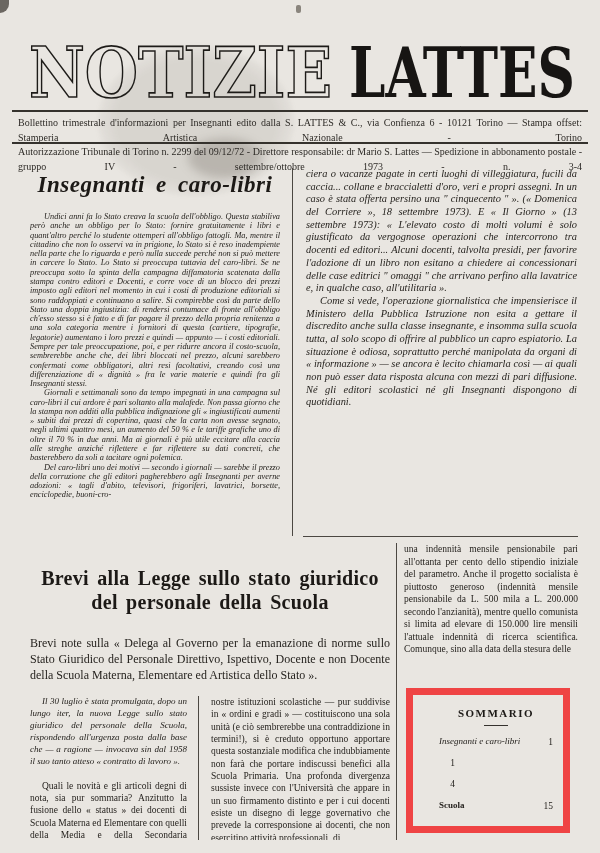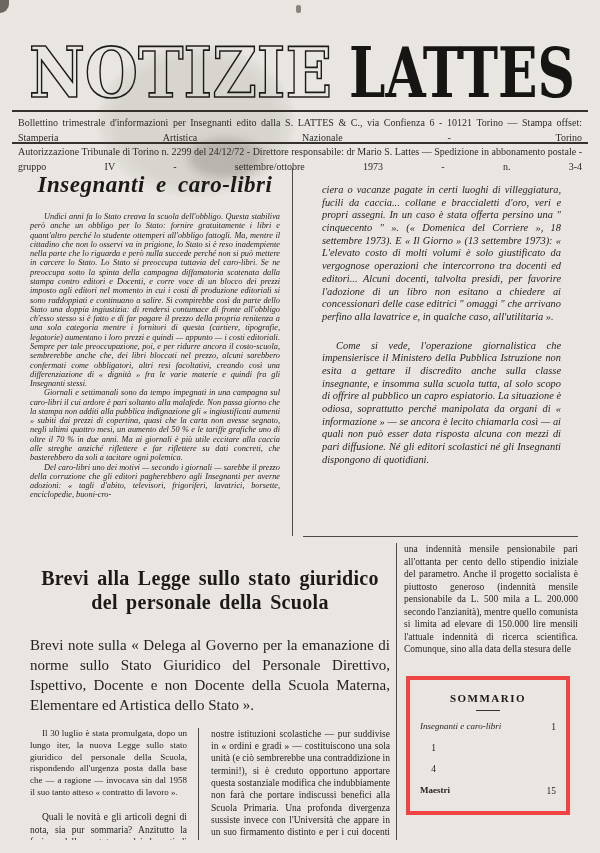--- a/index.html
+++ b/index.html
@@ -29,42 +29,42 @@
   .colophon div{text-align:justify;text-align-last:justify;}
 
   
   .a1{position:absolute;left:30px;top:168px;width:547px;height:368px;display:grid;
       grid-template-columns:262px 1fr;overflow:hidden;z-index:1;}
   .a1-left{padding-right:12px;}
   .a1-right{border-left:1px solid #4b4742;padding-left:13px;}
   .a1-title{font-size:23px;font-weight:bold;font-style:italic;text-align:center;
       letter-spacing:.5px;word-spacing:5px;margin:4px 0 14px 0;color:#1c1916;}
   .a1-left p{margin:0;font-style:italic;font-size:8.3px;line-height:1.12;text-align:justify;text-indent:14px;}
-  .a1-right p{margin:16px;font-style:italic;font-size:10.4px;line-height:1.22;text-align:justify;text-indent:14px;}
+  .a1-right p{margin:0;font-style:italic;font-size:10.4px;line-height:1.22;text-align:justify;text-indent:14px;}
   .a1-right p.cont{text-indent:0;}
 
   .rule-right{position:absolute;left:303px;top:536px;width:275px;height:1px;background:#4b4742;z-index:1;}
   .vrule-3{position:absolute;left:396px;top:543px;width:1px;height:299px;background:#4b4742;z-index:1;}
 
   
   .a2{position:absolute;left:30px;top:549px;width:360px;z-index:1;}
   .a2-title{font-size:20px;font-weight:bold;line-height:1.22;text-align:center;
       letter-spacing:.3px;word-spacing:3px;color:#1c1916;}
-  .a2-intro{margin:22px 0 0 0;font-size:15px;line-height:1.32;text-align:justify;}
+  .a2-intro{margin:22px 0 0 0;font-size:12px;line-height:1.32;text-align:justify;}
   .a2-cols{margin-top:12px;display:grid;grid-template-columns:168px 1fr;height:176px;overflow:hidden;}
   .a2-col1{padding-right:11px;}
   .a2-col2{border-left:1px solid #4b4742;padding-left:12px;}
-  .a2-lead{margin:0;font-size:9px;line-height:1.33;text-align:justify;text-indent:12px;}
+  .a2-lead{margin:0;font-style:italic;font-size:9px;line-height:1.33;text-align:justify;text-indent:12px;}
   .a2-col1 .roman{margin:12px 0 0 0;font-size:9.5px;line-height:1.3;text-align:justify;text-indent:12px;}
   .a2-col2 p{margin:0;font-size:9.5px;line-height:1.3;text-align:justify;}
 
   
   .a2r{position:absolute;left:404px;top:543px;width:174px;z-index:1;}
   .a2r .roman{margin:0;font-size:9.5px;line-height:1.32;text-align:justify;}
-  .sommario{margin:20px 8px 0 2px;border:4px solid #ef4444;padding:12px 10px 14px 10px;}
+  .sommario{margin:32px 8px 0 2px;border:7px solid #ef4444;padding:12px 10px 14px 26px;}
   .sommario-title{font-size:11px;font-weight:bold;letter-spacing:1.5px;text-align:center;color:#1c1916;}
   .sommario-dash{width:24px;height:1px;background:#35322e;margin:6px auto 10px auto;}
   .toc-item{display:flex;align-items:flex-end;margin-top:9px;font-size:9px;line-height:1.3;}
   .toc-label{flex:1;padding-left:13px;text-indent:-13px;}
   .toc-item.italic .toc-label{font-style:italic;font-weight:normal;}
   .toc-item.bold .toc-label{font-weight:bold;}
   .toc-page{width:16px;text-align:right;font-size:9.5px;}
 </style>
 </head>
 <body>
@@ -82,21 +82,21 @@
     </svg>
     <svg width="229" height="62" viewBox="0 0 229 62">
       <text x="1" y="55" font-family="DejaVu Serif, Liberation Serif, serif" font-size="70" font-weight="bold" fill="#171513" textLength="226" lengthAdjust="spacingAndGlyphs">LATTES</text>
     </svg>
   </header>
 
   <div class="rule rule-1"></div>
 
   <div class="colophon">
     <div>Bollettino trimestrale d'informazioni per Insegnanti edito dalla S. LATTES &amp; C., via Confienza 6 - 10121 Torino — Stampa offset: Stamperia Artistica Nazionale - Torino</div>
-    <div>Autorizzazione Tribunale di Torino n. 2299 del 24/12/72 - Direttore responsabile: dr Mario S. Lattes — Spedizione in abbonamento postale - gruppo IV - settembre/ottobre 1973 - n. 3-4</div>
+    <div>Autorizzazione Tribunale di Torino n. 2299 del 09/12/72 - Direttore responsabile: dr Mario S. Lattes — Spedizione in abbonamento postale - gruppo IV - settembre/ottobre 1973 - n. 3-4</div>
   </div>
 
   <div class="rule rule-2"></div>
 
   <section class="a1">
     <div class="a1-left">
       <h1 class="a1-title">Insegnanti e caro-libri</h1>
       <p>Undici anni fa lo Stato creava la scuola dell'obbligo. Questa stabiliva però anche un obbligo per lo Stato: fornire gratuitamente i libri e quant'altro perché lo studente ottemperi all'obbligo fattogli. Ma, mentre il cittadino che non lo osservi va in prigione, lo Stato si è reso inadempiente nella parte che lo riguarda e però nulla succede perché non si può mettere in carcere lo Stato. Lo Stato si preoccupa tuttavia del caro-libri. Se ne preoccupa sotto la spinta della campagna diffamatoria scatenata dalla stampa contro editori e Docenti, e corre voce di un blocco dei prezzi imposto agli editori nel momento in cui i costi di produzione editoriali si sono raddoppiati e continuano a salire. Si compirebbe così da parte dello Stato una doppia ingiustizia: di rendersi contumace di fronte all'obbligo ch'esso stesso si è fatto e di far pagare il prezzo della propria renitenza a una sola categoria mentre i fornitori di questa (cartiere, tipografie, legatorie) aumentano i loro prezzi e quindi — appunto — i costi editoriali. Sempre per tale preoccupazione, poi, e per ridurre ancora il costo-scuola, sembrerebbe anche che, dei libri bloccati nel prezzo, alcuni sarebbero confermati come obbligatori, altri resi facoltativi, creando così una differenziazione di « dignità » fra le varie materie e quindi fra gli Insegnanti stessi.</p>
       <p>Giornali e settimanali sono da tempo impegnati in una campagna sul caro-libri il cui ardore è pari soltanto alla malafede. Non passa giorno che la stampa non additi alla pubblica indignazione gli « ingiustificati aumenti » subiti dai prezzi di copertina, quasi che la carta non avesse segnato, negli ultimi quattro mesi, un aumento del 50 % e le tariffe grafiche uno di oltre il 70 % in due anni. Ma ai giornali è più utile eccitare alla caccia alle streghe anziché riflettere e far riflettere su dati concreti, che basterebbero da soli a tacitare ogni polemica.</p>
       <p>Del caro-libri uno dei motivi — secondo i giornali — sarebbe il prezzo della corruzione che gli editori pagherebbero agli Insegnanti per averne adozioni: « tagli d'abito, televisori, frigoriferi, lavatrici, borsette, enciclopedie, buoni-cro-</p>
@@ -138,19 +138,19 @@
         <span class="toc-label">Insegnanti e caro-libri</span>
         <span class="toc-page">1</span>
       </div>
       <div class="toc-item bold">
         <span class="toc-page">1</span>
       </div>
       <div class="toc-item bold">
         <span class="toc-page">4</span>
       </div>
       <div class="toc-item bold">
-        <span class="toc-label">Maestri</span>
+        <span class="toc-label">Scuola</span>
         <span class="toc-page">15</span>
       </div>
     </div>
   </aside>
 
 </div>
 
 </body></html>

